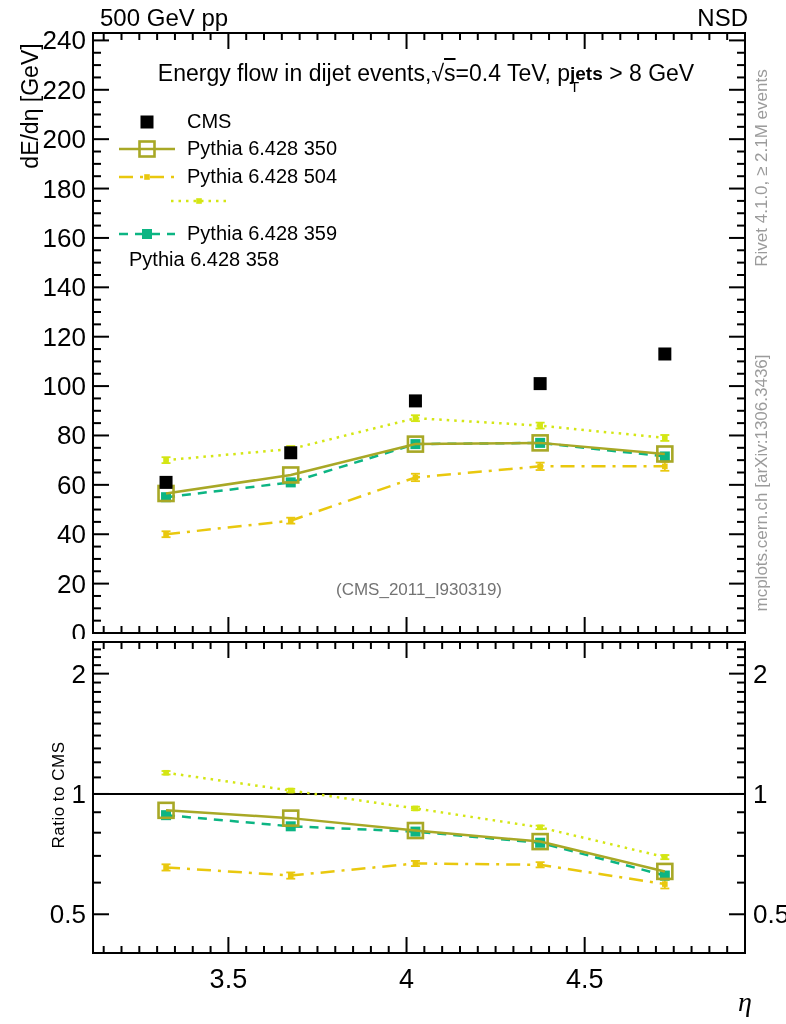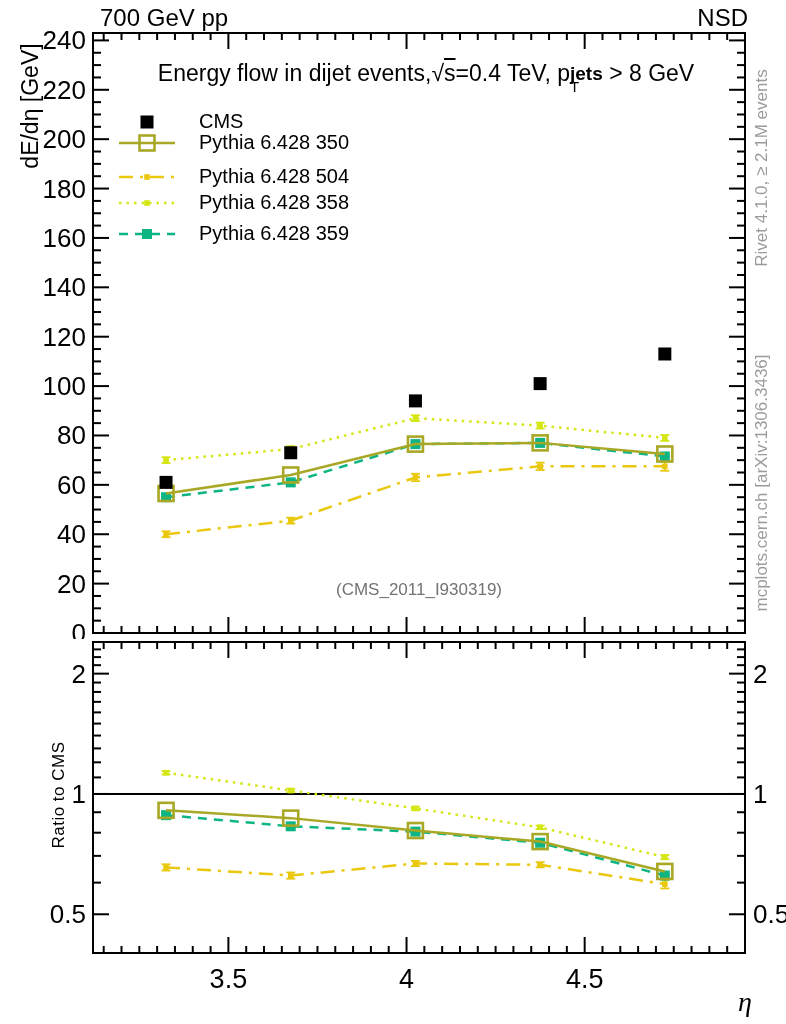--- a/index.html
+++ b/index.html
@@ -13,21 +13,21 @@
   .pstack{display:inline-block;vertical-align:-11px;text-align:left;}
   .psup{display:block;font-size:19px;line-height:14px;font-weight:bold;}
   .psub{display:block;font-size:15px;line-height:11px;}
   #ylabel-top{left:30px;top:106px;transform:translate(-50%,-50%) rotate(-90deg);font-size:23px;white-space:nowrap;}
   #ylabel-ratio{left:59px;top:795px;transform:translate(-50%,-50%) rotate(-90deg);font-size:17px;white-space:nowrap;letter-spacing:0.5px;}
   #side-note-top{left:762px;top:168px;transform:translate(-50%,-50%) rotate(-90deg);font-size:17px;color:#9b9b9b;white-space:nowrap;}
   #side-note-bottom{left:762px;top:483px;transform:translate(-50%,-50%) rotate(-90deg);font-size:17px;color:#9b9b9b;white-space:nowrap;}
   #watermark{left:419px;top:580px;transform:translateX(-50%);font-size:17px;color:#737373;white-space:nowrap;}
   #xlabel{left:738px;top:986px;font-size:28px;font-family:"Liberation Serif","DejaVu Serif",serif;font-style:italic;}
   #legend{left:118px;top:108px;width:320px;height:132px;}
-  .legend-row{position:absolute;left:0;height:24px;display:flex;align-items:center;gap:12px;}
+  .legend-row{position:absolute;left:0;height:24px;display:flex;align-items:center;}
   .legend-sample{width:58px;height:20px;flex:0 0 58px;}
   .legend-label{margin-left:11px;font-size:20px;white-space:nowrap;}
   svg text{font-family:"Liberation Sans","DejaVu Sans",sans-serif;}
 </style>
 </head>
 <body>
 
 <div id="page">
 
   <svg id="chart-svg" class="abs" style="left:0;top:0;" width="786" height="1024" viewBox="0 0 786 1024">
@@ -477,21 +477,21 @@
       <g>
         <polyline points="166.03825136612025,810.3269455595835 290.7377049180327,818.1292660525164 415.4371584699454,830.5325702795184 540.1366120218579,841.5918774099653 664.8360655737704,871.4203397800941" fill="none" stroke="#a8a826" stroke-width="2.5"></polyline>
         <rect x="158.53825136612025" y="802.8269455595835" width="15" height="15" fill="none" stroke="#a8a826" stroke-width="2.6"></rect>
         <rect x="283.2377049180327" y="810.6292660525164" width="15" height="15" fill="none" stroke="#a8a826" stroke-width="2.6"></rect>
         <rect x="407.9371584699454" y="823.0325702795184" width="15" height="15" fill="none" stroke="#a8a826" stroke-width="2.6"></rect>
         <rect x="532.6366120218579" y="834.0918774099653" width="15" height="15" fill="none" stroke="#a8a826" stroke-width="2.6"></rect>
         <rect x="657.3360655737704" y="863.9203397800941" width="15" height="15" fill="none" stroke="#a8a826" stroke-width="2.6"></rect>
       </g>
     </svg>
 
-  <div class="abs" id="header-left">700 GeV pp</div>
+  <div class="abs" id="header-left">500 GeV pp</div>
   <div class="abs" id="header-right">NSD</div>
 
   <div class="abs" id="plot-title">
     <span>Energy flow in dijet events,</span><span>√</span><span class="sqrt-arg">s</span><span>=0.4 TeV, </span><span>p</span><span class="pstack"><span class="psup">jets</span><span class="psub">T</span></span><span> &gt; 8 GeV</span>
   </div>
 
   <div class="abs" id="ylabel-top">dE/dη [GeV]</div>
   <div class="abs" id="ylabel-ratio">Ratio to CMS</div>
   <div class="abs" id="xlabel">η</div>
 
@@ -500,35 +500,35 @@
 
   <div class="abs" id="watermark">(CMS_2011_I930319)</div>
 
   <div class="abs" id="legend">
       <div class="legend-row" style="top: 1px;">
         <svg width="58" height="22" class="legend-sample">
           <rect x="22.5" y="4.5" width="13" height="13" fill="#000000"></rect>
         </svg>
         <span class="legend-label">CMS</span>
       </div>
-      <div class="legend-row" style="top: 22px;">
+      <div class="legend-row" style="top: 28px;">
         <svg width="58" height="22" class="legend-sample">
           <line x1="1" y1="11" x2="57" y2="11" stroke="#a8a826" stroke-width="2.5"></line>
           <rect x="21.5" y="3.5" width="15" height="15" fill="none" stroke="#a8a826" stroke-width="2.6"></rect>
         </svg>
         <span class="legend-label">Pythia 6.428 350</span>
       </div>
       <div class="legend-row" style="top: 56px;">
         <svg width="58" height="22" class="legend-sample">
           <line x1="1" y1="11" x2="57" y2="11" stroke="#e9c80e" stroke-width="2.5" stroke-dasharray="14 7 3 7"></line>
           <rect x="26.2" y="8.2" width="5.6" height="5.6" fill="#e9c80e"></rect>
         </svg>
         <span class="legend-label">Pythia 6.428 504</span>
       </div>
-      <div class="legend-row" style="top: 82px;">
+      <div class="legend-row" style="top: 82px; flex-direction: column;">
         <svg width="58" height="22" class="legend-sample">
           <line x1="1" y1="11" x2="57" y2="11" stroke="#d4e614" stroke-width="2.5" stroke-dasharray="2.5 5"></line>
           <rect x="26.2" y="8.2" width="5.6" height="5.6" fill="#d4e614"></rect>
         </svg>
         <span class="legend-label">Pythia 6.428 358</span>
       </div>
       <div class="legend-row" style="top: 113px;">
         <svg width="58" height="22" class="legend-sample">
           <line x1="1" y1="11" x2="57" y2="11" stroke="#0cb583" stroke-width="2.5" stroke-dasharray="9 7"></line>
           <rect x="24" y="6" width="10" height="10" fill="#0cb583"></rect>

